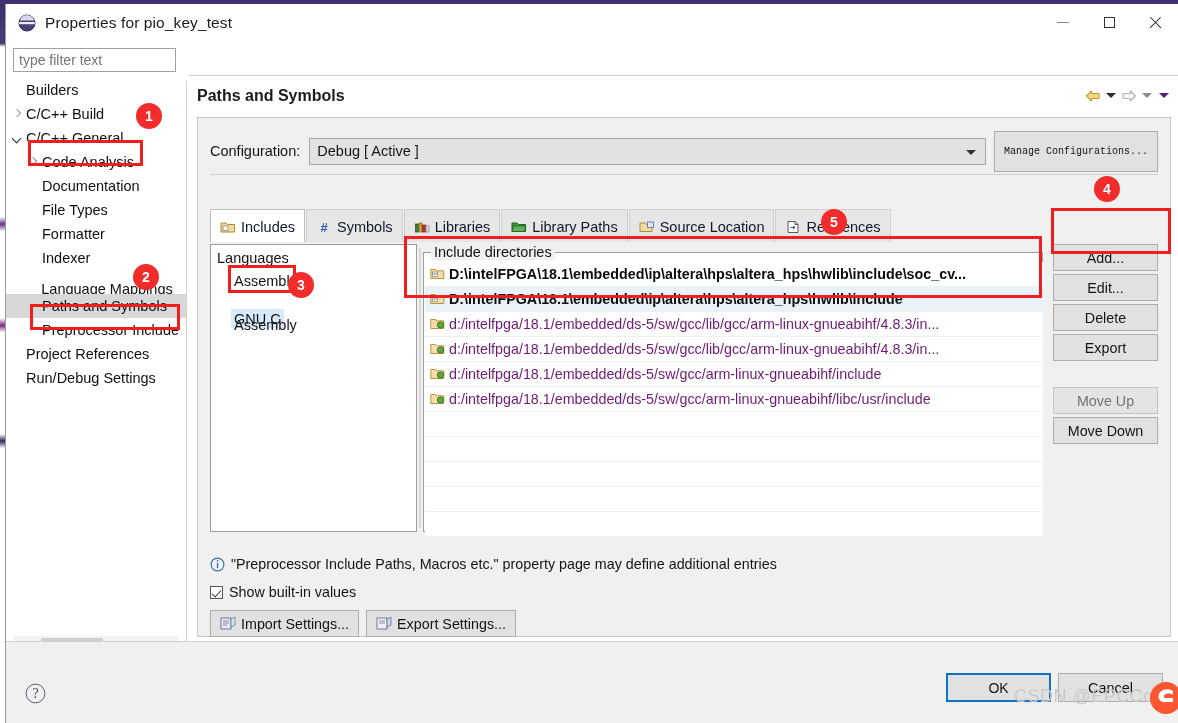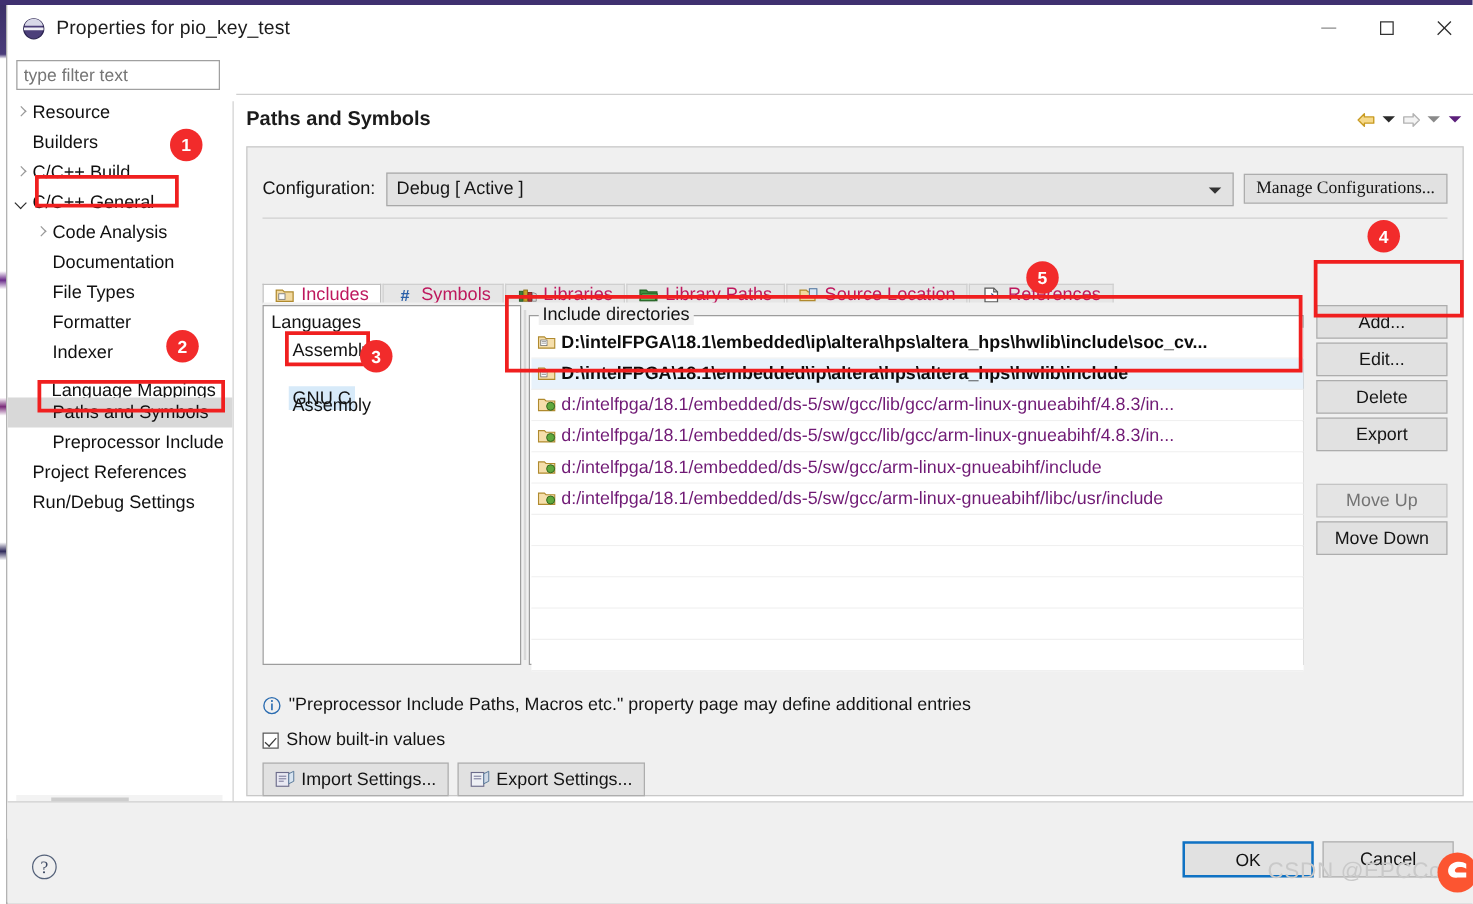--- a/index.html
+++ b/index.html
@@ -153,37 +153,37 @@
     flex:1 1 auto; height:27px; border:1px solid #a8a8a8; background:#e2e2e2;
     display:flex; align-items:center; position:relative;
   }
   #cfg-combo-text { font-size:14.5px; color:#151515; padding-left:7px; }
   #cfg-combo-caret {
     position:absolute; right:9px; top:11px;
     border-left:5px solid transparent; border-right:5px solid transparent;
     border-top:5px solid #333;
   }
   #manage-btn {
-    margin-left:8px; height:24px; padding:0 9px;
+    margin-left:8px; height:41px; padding:0 9px;
     border:1px solid #adadad; background:#e1e1e1;
-    font-family:Liberation Serif, serif; font-size:14px; color:#141414;
+    font-family:Liberation Mono, monospace; font-size:10px; color:#141414;
     white-space:nowrap;
   }
   #cfg-sep {
     position:absolute; left:12px; top:56px; width:948px; height:1px; background:#cfcfcf;
   }
 
   
   #tabstrip {
     position:absolute; left:12px; top:98px; width:948px; height:27px;
     display:flex; align-items:flex-end;
   }
   .tab {
-    height:16px; display:flex; align-items:center; gap:5px;
-    padding:0 9px; font-size:14.5px; color:#be185d;
+    height:34px; display:flex; align-items:center; gap:5px;
+    padding:0 9px; font-size:14.5px; color:#0f172a;
     background:#e6e6e6; border:1px solid #cfcfcf; border-bottom:none;
     margin-right:1px; white-space:nowrap;
   }
   .tab.active { background:#ffffff; border-color:#c0c0c0; }
   .tabicon { width:16px; height:14px; flex:0 0 auto; }
 
   
   #tabbody {
     position:absolute; left:12px; top:124px; width:948px; height:290px;
     background:#f0f0f0;
@@ -339,24 +339,20 @@
           <div class="wb-close"></div>
         </div>
     </div>
   </div>
 
   <div id="body">
 
     <div id="leftcol">
       <input id="filter-input" type="text" placeholder="type filter text" style="">
       <div id="tree">
-          <div class="tnode" style="padding-left: 6px;">
-            <span class="tarrow collapsed"></span>
-            <span>Resource</span>
-          </div>
           <div class="tnode" style="padding-left: 6px;">
             <span class="tarrow "></span>
             <span>Builders</span>
           </div>
           <div class="tnode" style="padding-left: 6px;">
             <span class="tarrow collapsed"></span>
             <span>C/C++ Build</span>
           </div>
           <div class="tnode" style="padding-left: 6px;">
             <span class="tarrow expanded"></span>

